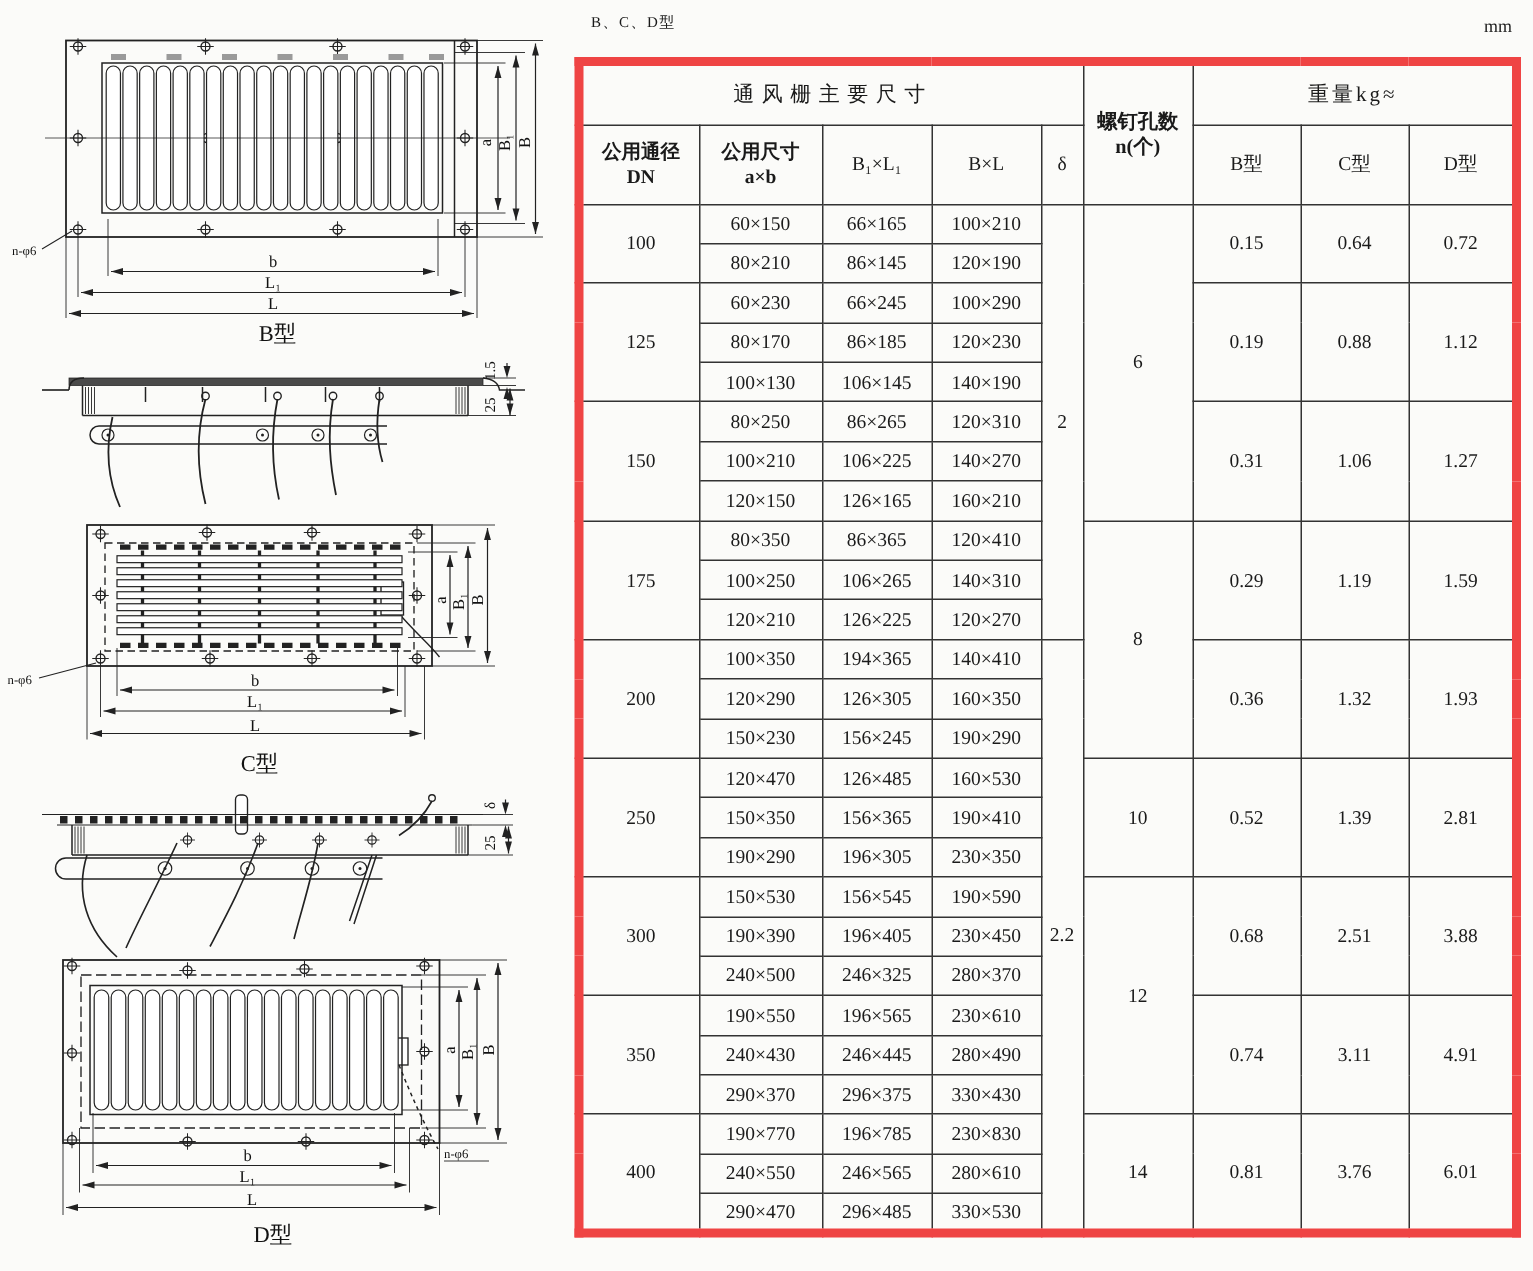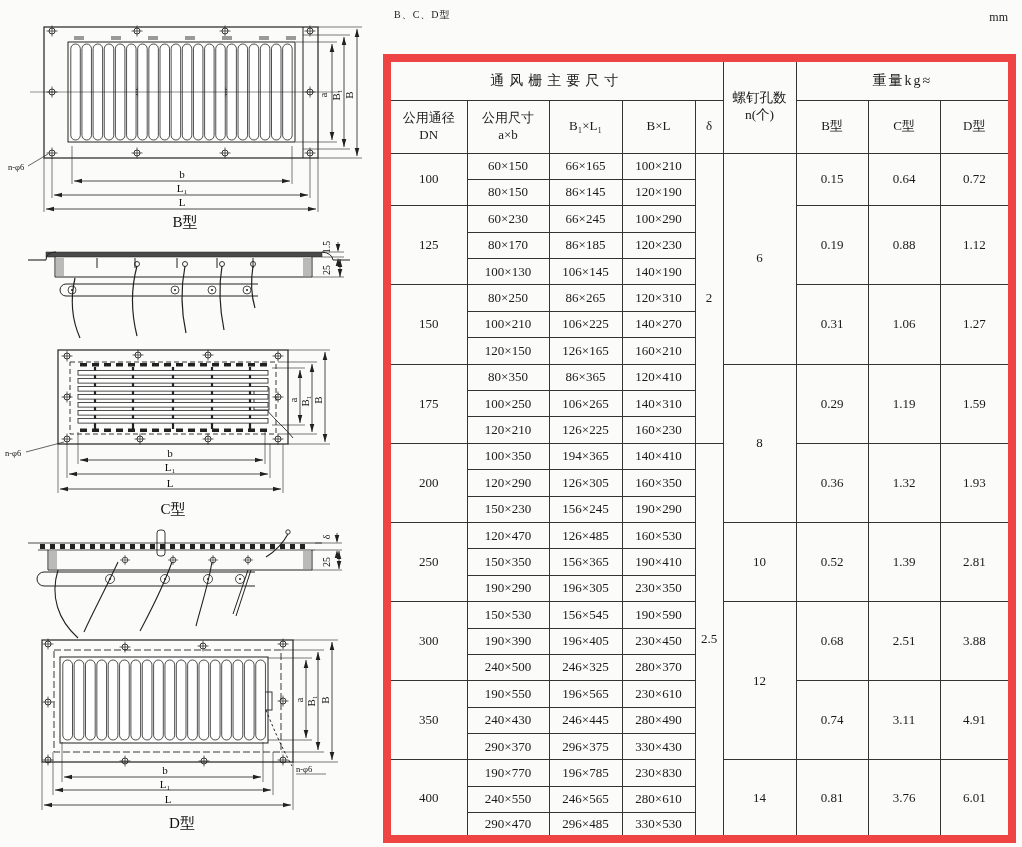--- a/index.html
+++ b/index.html
@@ -18,38 +18,37 @@
   .dim-small{font-size:8.5px;fill:#111;text-anchor:start;font-family:"Liberation Serif","DejaVu Serif",serif;}
   .dim-rot{font-size:10px;fill:#111;text-anchor:middle;font-family:"Liberation Serif","DejaVu Serif",serif;}
   .caption{font-size:15px;fill:#111;text-anchor:middle;font-family:"Liberation Serif","DejaVu Serif",serif;}
 
   
   .page-title{position:absolute;left:394px;top:8px;font-size:10px;letter-spacing:1px;}
   .unit-label{position:absolute;right:14px;top:10px;font-size:12px;}
   table.spec{
     position:absolute;left:383px;top:38px;width:625px;
     border-collapse:collapse;table-layout:fixed;
-    border:8px solid #ef4444;
+    border:6px solid #ef4444;
     font-size:13px;
-    margin-top:16px;
   }
   table.spec th,table.spec td{
     border:1px solid #333;
     text-align:center;vertical-align:middle;
     padding:0;font-weight:normal;
     line-height:1.25;
     overflow:hidden;
   }
   thead tr.h1{height:42px;}
   thead tr.h2{height:53px;}
   tbody tr{height:26.4px;}
   .th-main{letter-spacing:5px;font-size:14px;}
   .th-weight{letter-spacing:2px;font-size:14px;}
   .th-screw{font-size:13.5px;}
-  .two-line span{display:block;}
+  .two-line span{display:block;font-weight:bold;}
 </style>
 </head>
 <body>
 
 <div class="page">
 
   <svg class="drawings-svg" width="382" height="847" viewBox="0 0 382 847" xmlns="http://www.w3.org/2000/svg">
 
     <g id="gB">
         <path d="M304.5 153H315.5M310 147.5V158.5" fill="none" stroke="#222" stroke-width="0.7"></path>
@@ -511,21 +510,21 @@
           <td>60×150</td>
           <td>66×165</td>
           <td>100×210</td>
           <td rowspan="11">2</td>
           <td rowspan="8">6</td>
           <td rowspan="2">0.15</td>
           <td rowspan="2">0.64</td>
           <td rowspan="2">0.72</td>
         </tr>
         <tr>
-          <td>80×150</td>
+          <td>80×210</td>
           <td>86×145</td>
           <td>120×190</td>
         </tr>
         <tr>
           <td rowspan="3">125</td>
           <td>60×230</td>
           <td>66×245</td>
           <td>100×290</td>
           <td rowspan="3">0.19</td>
           <td rowspan="3">0.88</td>
@@ -571,28 +570,28 @@
           <td rowspan="3">1.59</td>
         </tr>
         <tr>
           <td>100×250</td>
           <td>106×265</td>
           <td>140×310</td>
         </tr>
         <tr>
           <td>120×210</td>
           <td>126×225</td>
-          <td>160×230</td>
+          <td>120×270</td>
         </tr>
         <tr>
           <td rowspan="3">200</td>
           <td>100×350</td>
           <td>194×365</td>
           <td>140×410</td>
-          <td rowspan="15">2.5</td>
+          <td rowspan="15">2.2</td>
           <td rowspan="3">0.36</td>
           <td rowspan="3">1.32</td>
           <td rowspan="3">1.93</td>
         </tr>
         <tr>
           <td>120×290</td>
           <td>126×305</td>
           <td>160×350</td>
         </tr>
         <tr>

